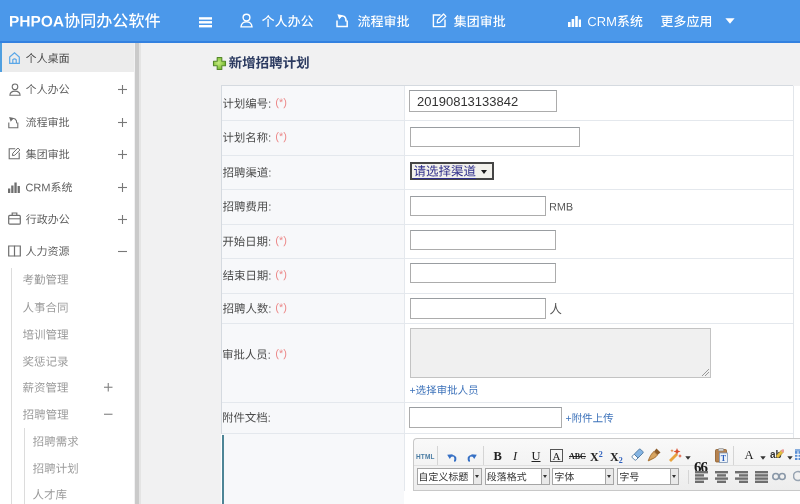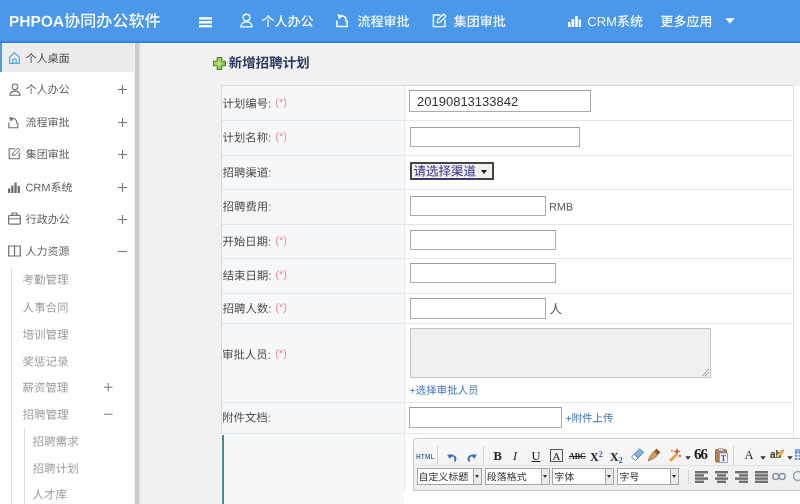--- a/index.html
+++ b/index.html
@@ -131,21 +131,21 @@
   <div class="abs sep" style="left:222px;top:120px;width:570.5px"></div>
   <div class="abs sep" style="left:222px;top:155px;width:570.5px"></div>
   <div class="abs sep" style="left:222px;top:189px;width:570.5px"></div>
   <div class="abs sep" style="left:222px;top:224px;width:570.5px"></div>
   <div class="abs sep" style="left:222px;top:258px;width:570.5px"></div>
   <div class="abs sep" style="left:222px;top:293px;width:570.5px"></div>
   <div class="abs sep" style="left:222px;top:323px;width:570.5px"></div>
   <div class="abs sep" style="left:222px;top:402px;width:570.5px"></div>
   <div class="abs sep" style="left:222px;top:433px;width:570.5px"></div>
 
-  <div class="abs inp" style="left:409px;top:90px;width:182px;height:22px;font-size:13px;color:#333;line-height:21px;padding-left:7px">20190813133842</div>
+  <div class="abs inp" style="left:409px;top:90px;width:148px;height:22px;font-size:13px;color:#333;line-height:21px;padding-left:7px">20190813133842</div>
   <div class="abs inp" style="left:410px;top:127px;width:170px;height:20px"></div>
 
   <div class="abs" style="left:410px;top:162px;width:84px;height:18px;background:#f2f1ec;border:2px solid #454545;font-size:12.5px;color:#30308e;line-height:14px;padding-left:2px;text-decoration:underline">
       <span style="position:absolute;right:5px;top:6px;width:0;height:0;border-left:3.2px solid transparent;border-right:3.2px solid transparent;border-top:4.5px solid #1a1a1a;"></span>
     </div>
   <div class="abs inp" style="left:410px;top:196px;width:136px;height:20px"></div>
   <div class="abs lbl" style="left:551px;top:200px;font-size:11px;color:#555"></div>
   <div class="abs inp" style="left:410px;top:230px;width:146px;height:20px"></div>
   <div class="abs inp" style="left:410px;top:263px;width:146px;height:20px"></div>
   <div class="abs inp" style="left:410px;top:298px;width:136px;height:21px"></div>
@@ -200,21 +200,21 @@
 
   <svg class="abs" style="left:667px;top:448px" width="15" height="14" viewBox="0 0 15 14">
     <path d="M2 12 L9 5 L11 7 L4 14 Z" fill="#e8a33d"></path>
     <path d="M10 0 L11 2.5 L13.5 3.5 L11 4.5 L10 7 L9 4.5 L6.5 3.5 L9 2.5 Z" fill="#d94f30"></path>
     <path d="M13 6 L13.6 7.4 L15 8 L13.6 8.6 L13 10 L12.4 8.6 L11 8 L12.4 7.4 Z" fill="#d94f30"></path>
     <path d="M5 1 L5.5 2.2 L6.7 2.7 L5.5 3.2 L5 4.4 L4.5 3.2 L3.3 2.7 L4.5 2.2 Z" fill="#e07f3c"></path>
   </svg>
   <svg class="abs" style="left:684.5px;top:456px" width="6" height="4" viewBox="0 0 6 4">
       <path d="M0.3 0.3 L5.7 0.3 L3 3.7 Z" fill="#333"></path>
     </svg>
-  <div class="abs" style="left:694px;top:446px;font-family:'Liberation Serif',serif;font-size:15px;font-weight:bold;color:#1a1a1a;letter-spacing:-1px">66</div>
+  <div class="abs" style="left:694px;top:459px;font-family:'Liberation Serif',serif;font-size:15px;font-weight:bold;color:#1a1a1a;letter-spacing:-1px">66</div>
 
   <svg class="abs" style="left:715px;top:448px" width="13" height="15" viewBox="0 0 13 15">
     <rect x="0.5" y="1.5" width="11" height="12.5" rx="1" fill="#b5824f" stroke="#8a5a28" stroke-width="0.8"></rect>
     <rect x="3.5" y="0.5" width="5" height="2.5" rx="0.5" fill="#d8d8d8" stroke="#888" stroke-width="0.6"></rect>
     <rect x="4.5" y="5" width="8" height="9.5" fill="#eef3f8" stroke="#7a94b8" stroke-width="0.8"></rect>
     <text x="8.5" y="12.5" font-size="8" font-weight="bold" fill="#2d5fbd" text-anchor="middle" font-family="Liberation Serif,serif">T</text>
   </svg>
   <div class="abs" style="left:733px;top:446px;width:1px;height:19px;background:#d5d5d5"></div>
   <div class="abs" style="left:744.5px;top:447.5px;font-family:'Liberation Serif',serif;font-size:12.5px;color:#1a1a1a">A</div>
   <svg class="abs" style="left:759.5px;top:456px" width="6" height="4" viewBox="0 0 6 4">

